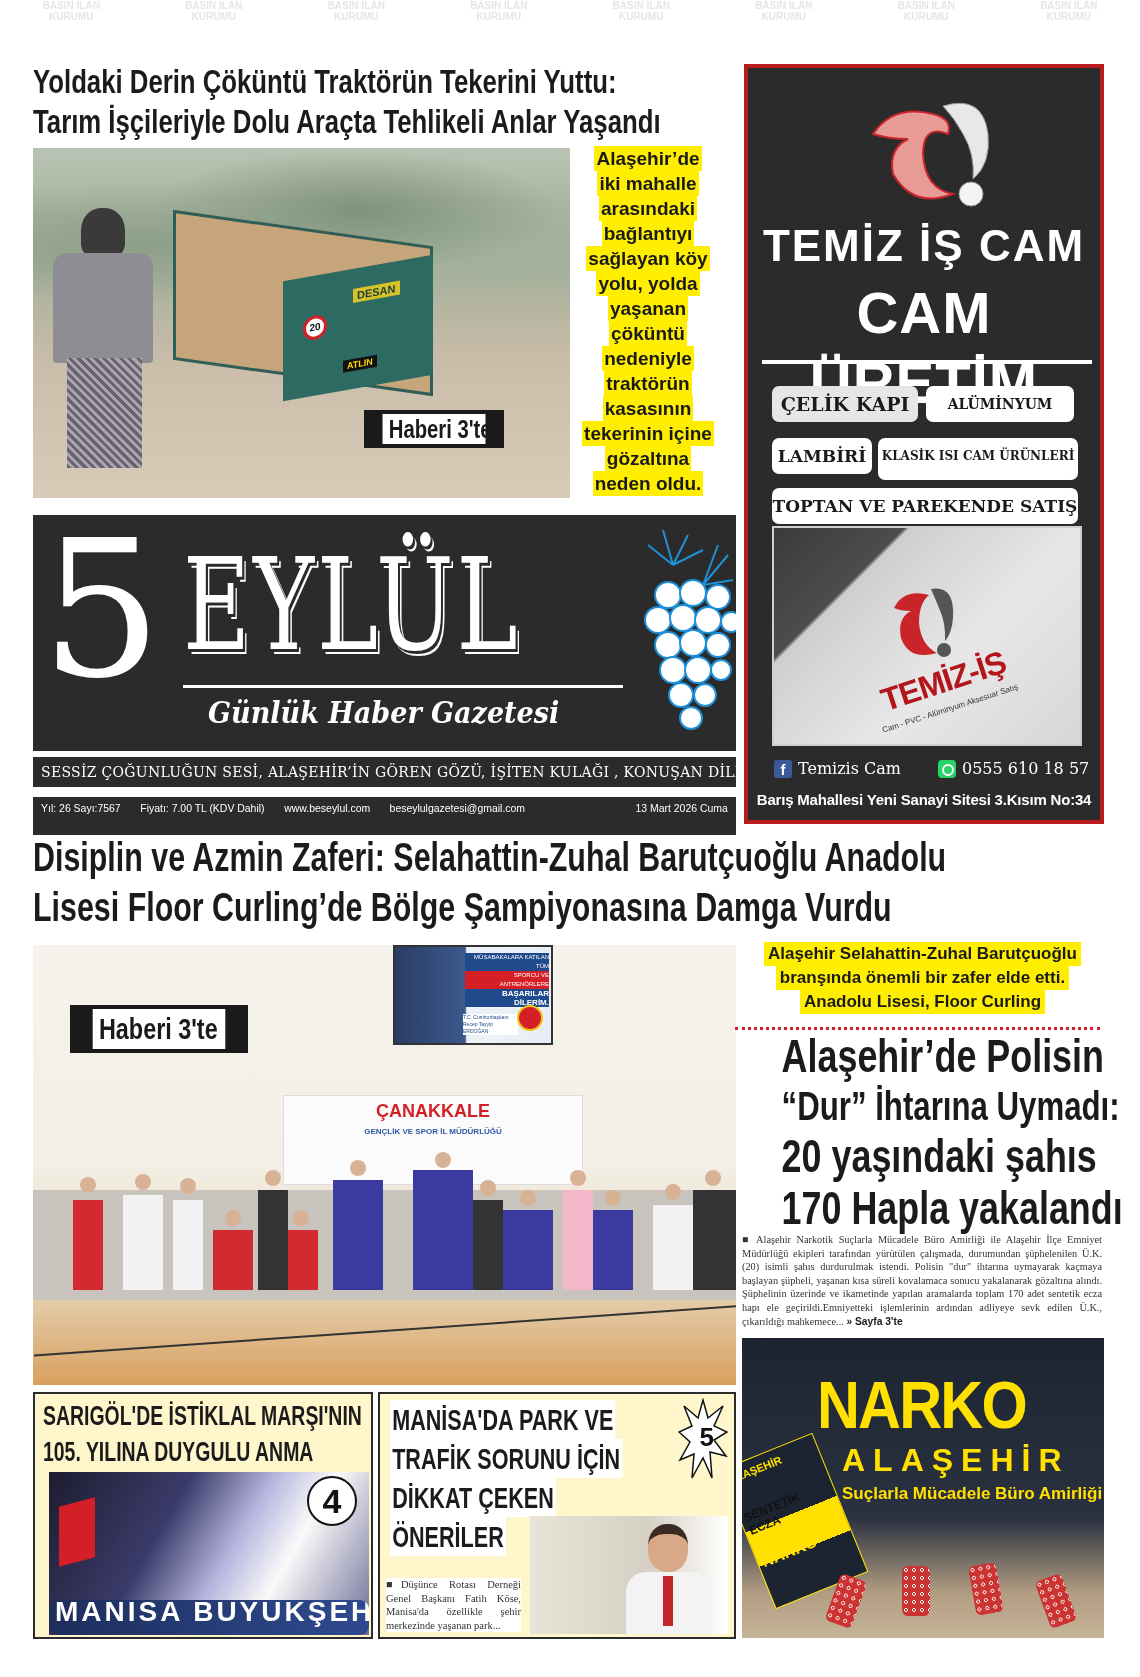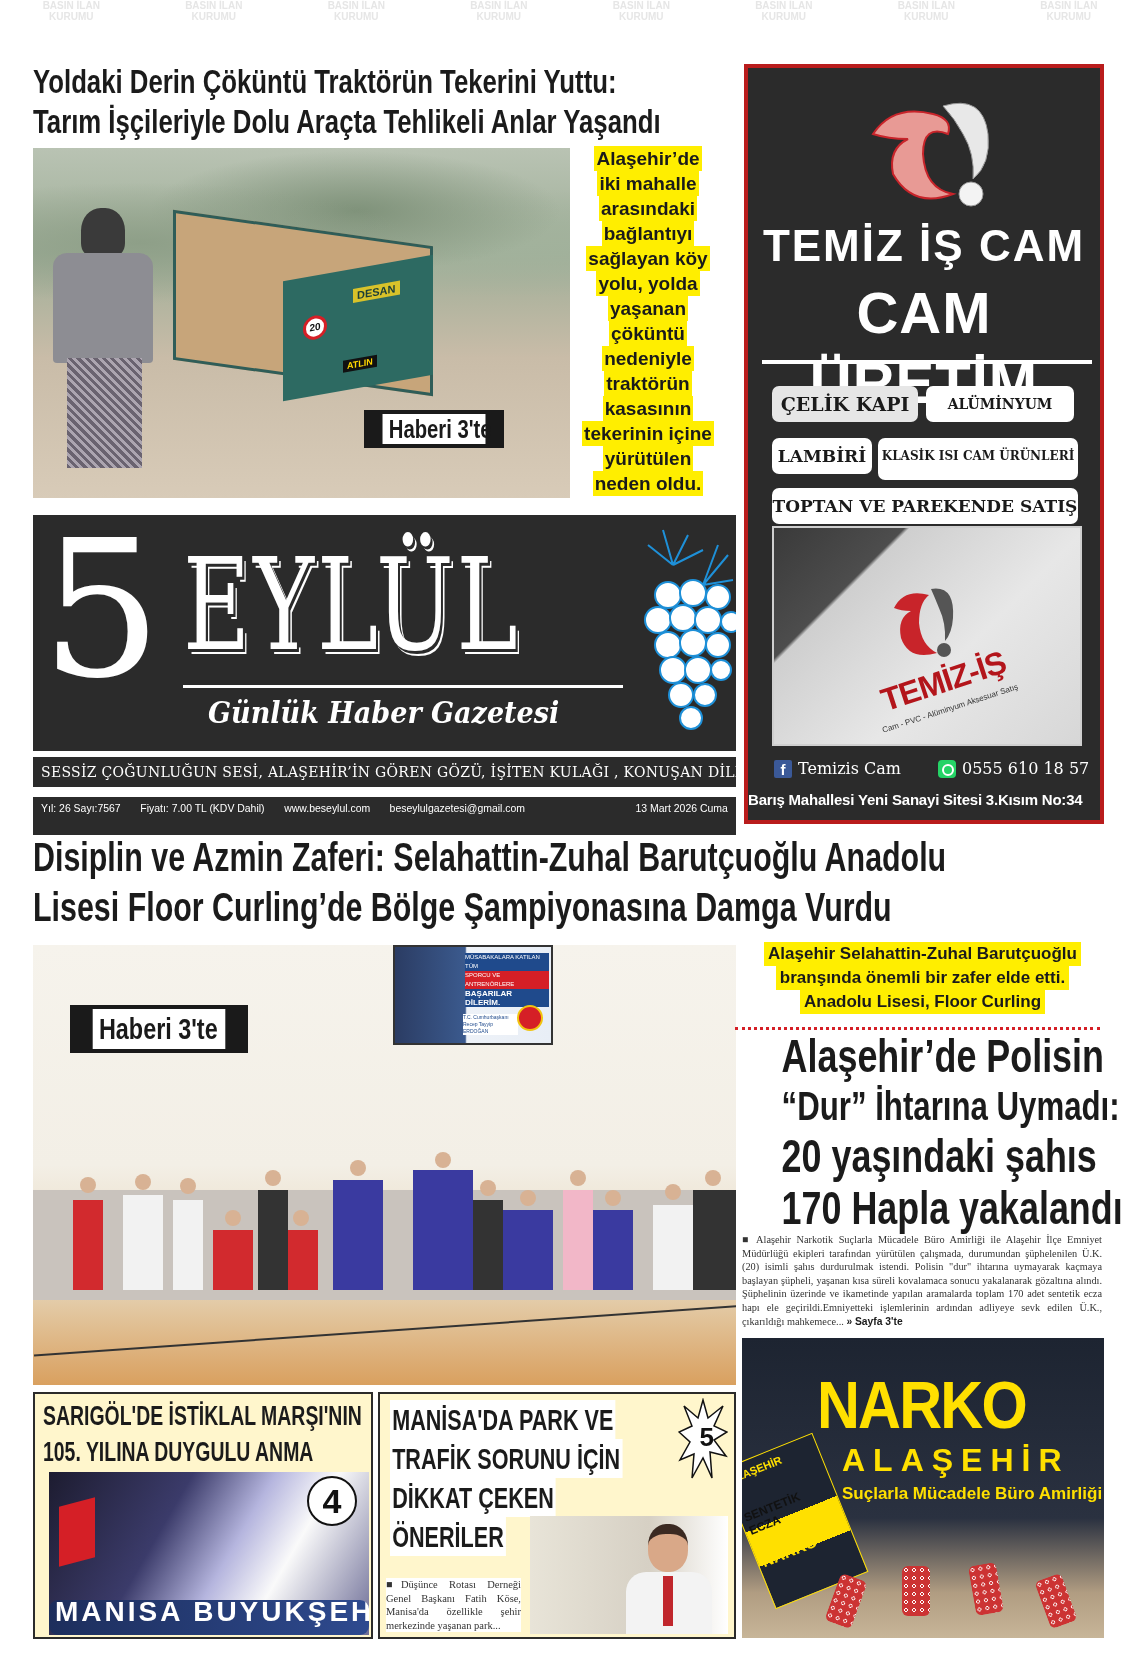--- a/index.html
+++ b/index.html
@@ -57,29 +57,29 @@
   .ad-pill { position: absolute; background: #fff; border-radius: 7px; color: #1a1a1a; font-family: "DejaVu Serif", "Liberation Serif", serif; font-weight: 900; text-align: center; white-space: nowrap; overflow: hidden; }
   .ad-pill.grey { background: #e6e6e6; }
   .ad-photo { position: absolute; left: 24px; top: 458px; width: 310px; height: 220px; background: linear-gradient(135deg, #3a3a3a 0%, #4d4d4d 25%, #cfcfcf 26%, #e7e7e7 60%, #d7d7d7 100%); border: 2px solid #cfcfcf; overflow: hidden; }
   .ad-photo-logo { position: absolute; left: 115px; top: 55px; width: 70px; height: 80px; }
   .ad-photo-text { position: absolute; left: 105px; top: 135px; font-weight: 900; font-size: 32px; color: #b3151b; transform: rotate(-18deg); letter-spacing: -1px; white-space: nowrap; }
   .ad-photo-small { position: absolute; left: 105px; top: 176px; font-size: 8px; color: #333; transform: rotate(-18deg); white-space: nowrap; }
   .ad-contact { position: absolute; top: 690px; color: #fff; font-family: "DejaVu Serif", "Liberation Serif", serif; font-size: 16px; line-height: 22px; display: flex; align-items: center; gap: 6px; white-space: nowrap; }
   .ic-fb { width: 18px; height: 18px; background: #3b5998; color: #fff; font-weight: 700; font-size: 15px; line-height: 19px; text-align: center; border-radius: 2px; font-family: "Liberation Sans", sans-serif; }
   .ic-wa { width: 18px; height: 18px; background: #25d366; border-radius: 4px; position: relative; }
   .ic-wa::after { content: ""; position: absolute; left: 4px; top: 4px; width: 8px; height: 8px; border: 2px solid #fff; border-radius: 50%; }
-  .ad-address { position: absolute; left: 0; top: 720px; width: 100%; color: #fff; font-weight: 700; font-size: 15px; line-height: 24px; white-space: nowrap; letter-spacing: -0.2px; }
+  .ad-address { position: absolute; left: 0; top: 720px; width: 100%; text-align: center; color: #fff; font-weight: 700; font-size: 15px; line-height: 24px; white-space: nowrap; letter-spacing: -0.2px; }
 
   
   .main-headline { left: 33px; top: 832px; font-size: 40px; line-height: 50px; font-weight: 900; color: #1b1b1b; transform: scaleX(0.76); transform-origin: left top; white-space: nowrap; }
 
   
   .curling-photo { left: 33px; top: 945px; width: 703px; height: 440px; background: linear-gradient(180deg, #f6f3ec 0%, #f3efe6 50%, #e5d2b3 78%, #d9a05f 100%); overflow: hidden; }
   .portrait-frame { position: absolute; left: 360px; top: 0; width: 160px; height: 100px; background: linear-gradient(90deg, #2b3c63 0%, #3b5a8e 45%, #eef2f8 46%, #e8eef6 100%); border: 2px solid #333; }
-  .pf-banner { position: absolute; left: 70px; top: 6px; width: 84px; font-size: 6px; color: #fff; text-align: left; line-height: 9px; }
+  .pf-banner { position: absolute; left: 70px; top: 6px; width: 84px; font-size: 6px; color: #fff; text-align: right; line-height: 9px; }
   .pf-b1 { background: #1f4a8c; } .pf-b2 { background: #d51f26; } .pf-b3 { background: #1f4a8c; font-size: 8px; font-weight: 700; }
   .pf-seal { position: absolute; right: 8px; bottom: 12px; width: 26px; height: 26px; border-radius: 50%; background: #d51f26; border: 2px solid #f1c40f; }
   .canakkale-banner { position: absolute; left: 250px; top: 150px; width: 300px; height: 90px; background: #fbfbfb; border: 1px solid #ddd; text-align: center; }
   .cb-title { color: #d51f26; font-weight: 700; font-size: 18px; line-height: 30px; }
   .cb-sub { color: #2f5aa6; font-weight: 700; font-size: 8px; line-height: 12px; }
   .crowd { position: absolute; left: 0; top: 205px; width: 100%; height: 150px; }
   .floor-line { position: absolute; left: 0; top: 380px; width: 120%; height: 2px; background: #333; transform: rotate(-4deg); }
 
   
   .curling-lede { left: 735px; top: 942px; width: 375px; text-align: center; }
@@ -182,21 +182,21 @@
   <div><span class="hl-line">arasındaki</span></div>
   <div><span class="hl-line">bağlantıyı</span></div>
   <div><span class="hl-line">sağlayan köy</span></div>
   <div><span class="hl-line">yolu, yolda</span></div>
   <div><span class="hl-line">yaşanan</span></div>
   <div><span class="hl-line">çöküntü</span></div>
   <div><span class="hl-line">nedeniyle</span></div>
   <div><span class="hl-line">traktörün</span></div>
   <div><span class="hl-line">kasasının</span></div>
   <div><span class="hl-line">tekerinin içine</span></div>
-  <div><span class="hl-line">yürütülen</span></div>
+  <div><span class="hl-line">gözaltına</span></div>
   <div><span class="hl-line">neden oldu.</span></div>
 </div>
 
 <div class="abs masthead">
   <div class="mast-five">5</div>
   <div class="mast-eylul">EYLÜL</div>
   <div class="mast-line"></div>
   <div class="mast-sub">Günlük Haber Gazetesi</div>
   <svg class="grapes" viewBox="0 0 110 210">
     <g stroke="#1e90d8" stroke-width="2" fill="none">
@@ -276,20 +276,24 @@
       <div class="pf-b1">MÜSABAKALARA KATILAN TÜM</div>
       <div class="pf-b2">SPORCU VE ANTRENÖRLERE</div>
       <div class="pf-b3">BAŞARILAR DİLERİM.</div>
     </div>
     <div style="position:absolute;left:68px;bottom:8px;width:55px;font-size:5px;line-height:7px;color:#1f4a8c;background:#fff;">
       <div>T.C. Cumhurbaşkanı</div>
       <div>Recep Tayyip ERDOĞAN</div>
     </div>
     <div class="pf-seal"></div>
   </div>
+  <div class="canakkale-banner">
+    <div class="cb-title">ÇANAKKALE</div>
+    <div class="cb-sub">GENÇLİK VE SPOR İL MÜDÜRLÜĞÜ</div>
+  </div>
   <svg class="crowd" viewBox="0 0 703 150" preserveAspectRatio="none">
     <g>
       <rect x="0" y="40" width="703" height="110" fill="#c9c3bd"></rect>
       <g fill="#d22a2e">
           <rect x="40" y="50" width="30" height="90"></rect>
           <rect x="180" y="80" width="40" height="60"></rect>
           <rect x="250" y="80" width="35" height="60"></rect>
         </g>
       <g fill="#3a3aa0">
           <rect x="300" y="30" width="50" height="110"></rect>

